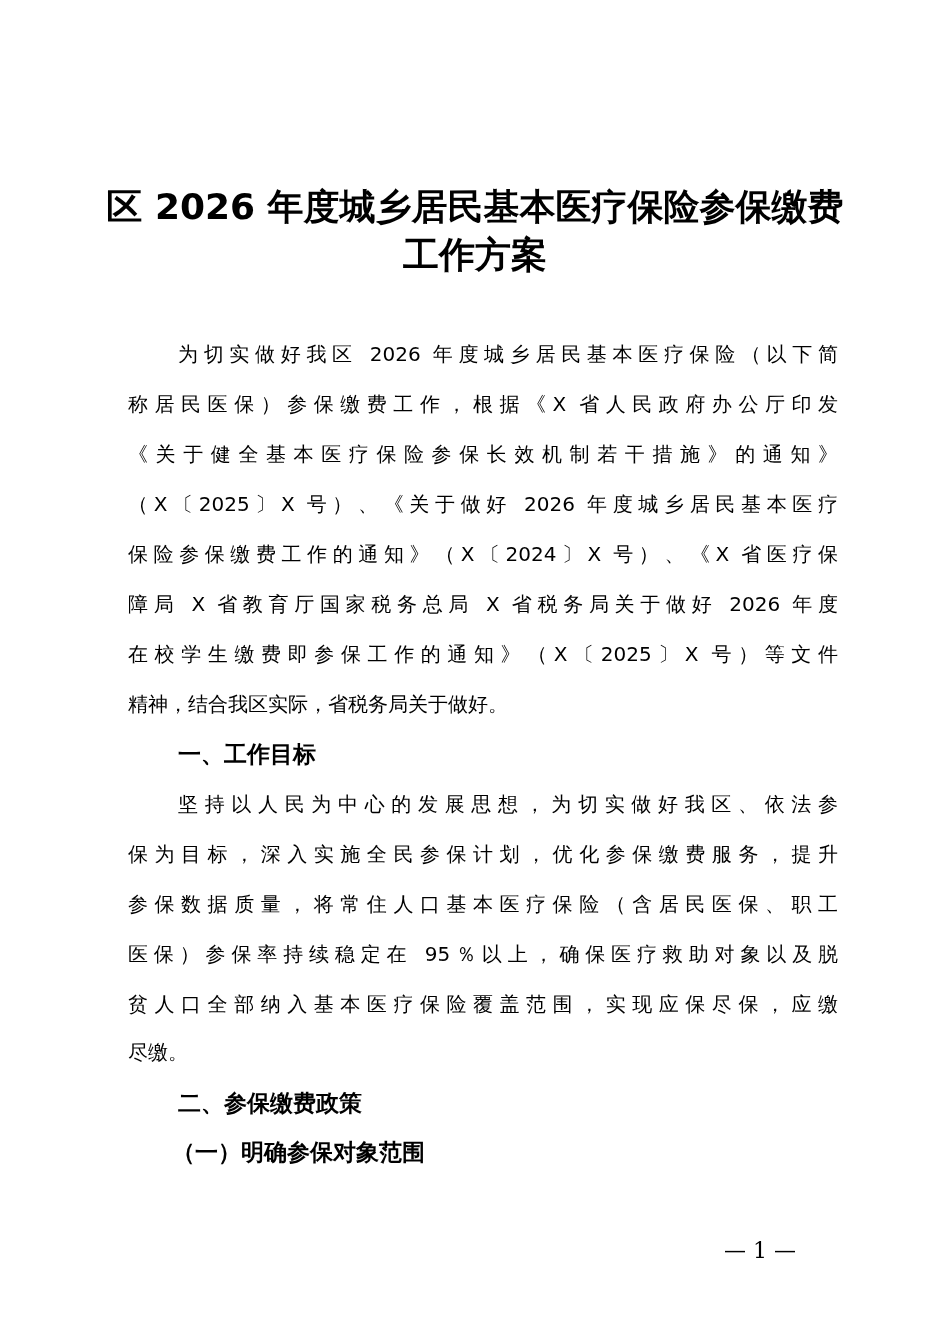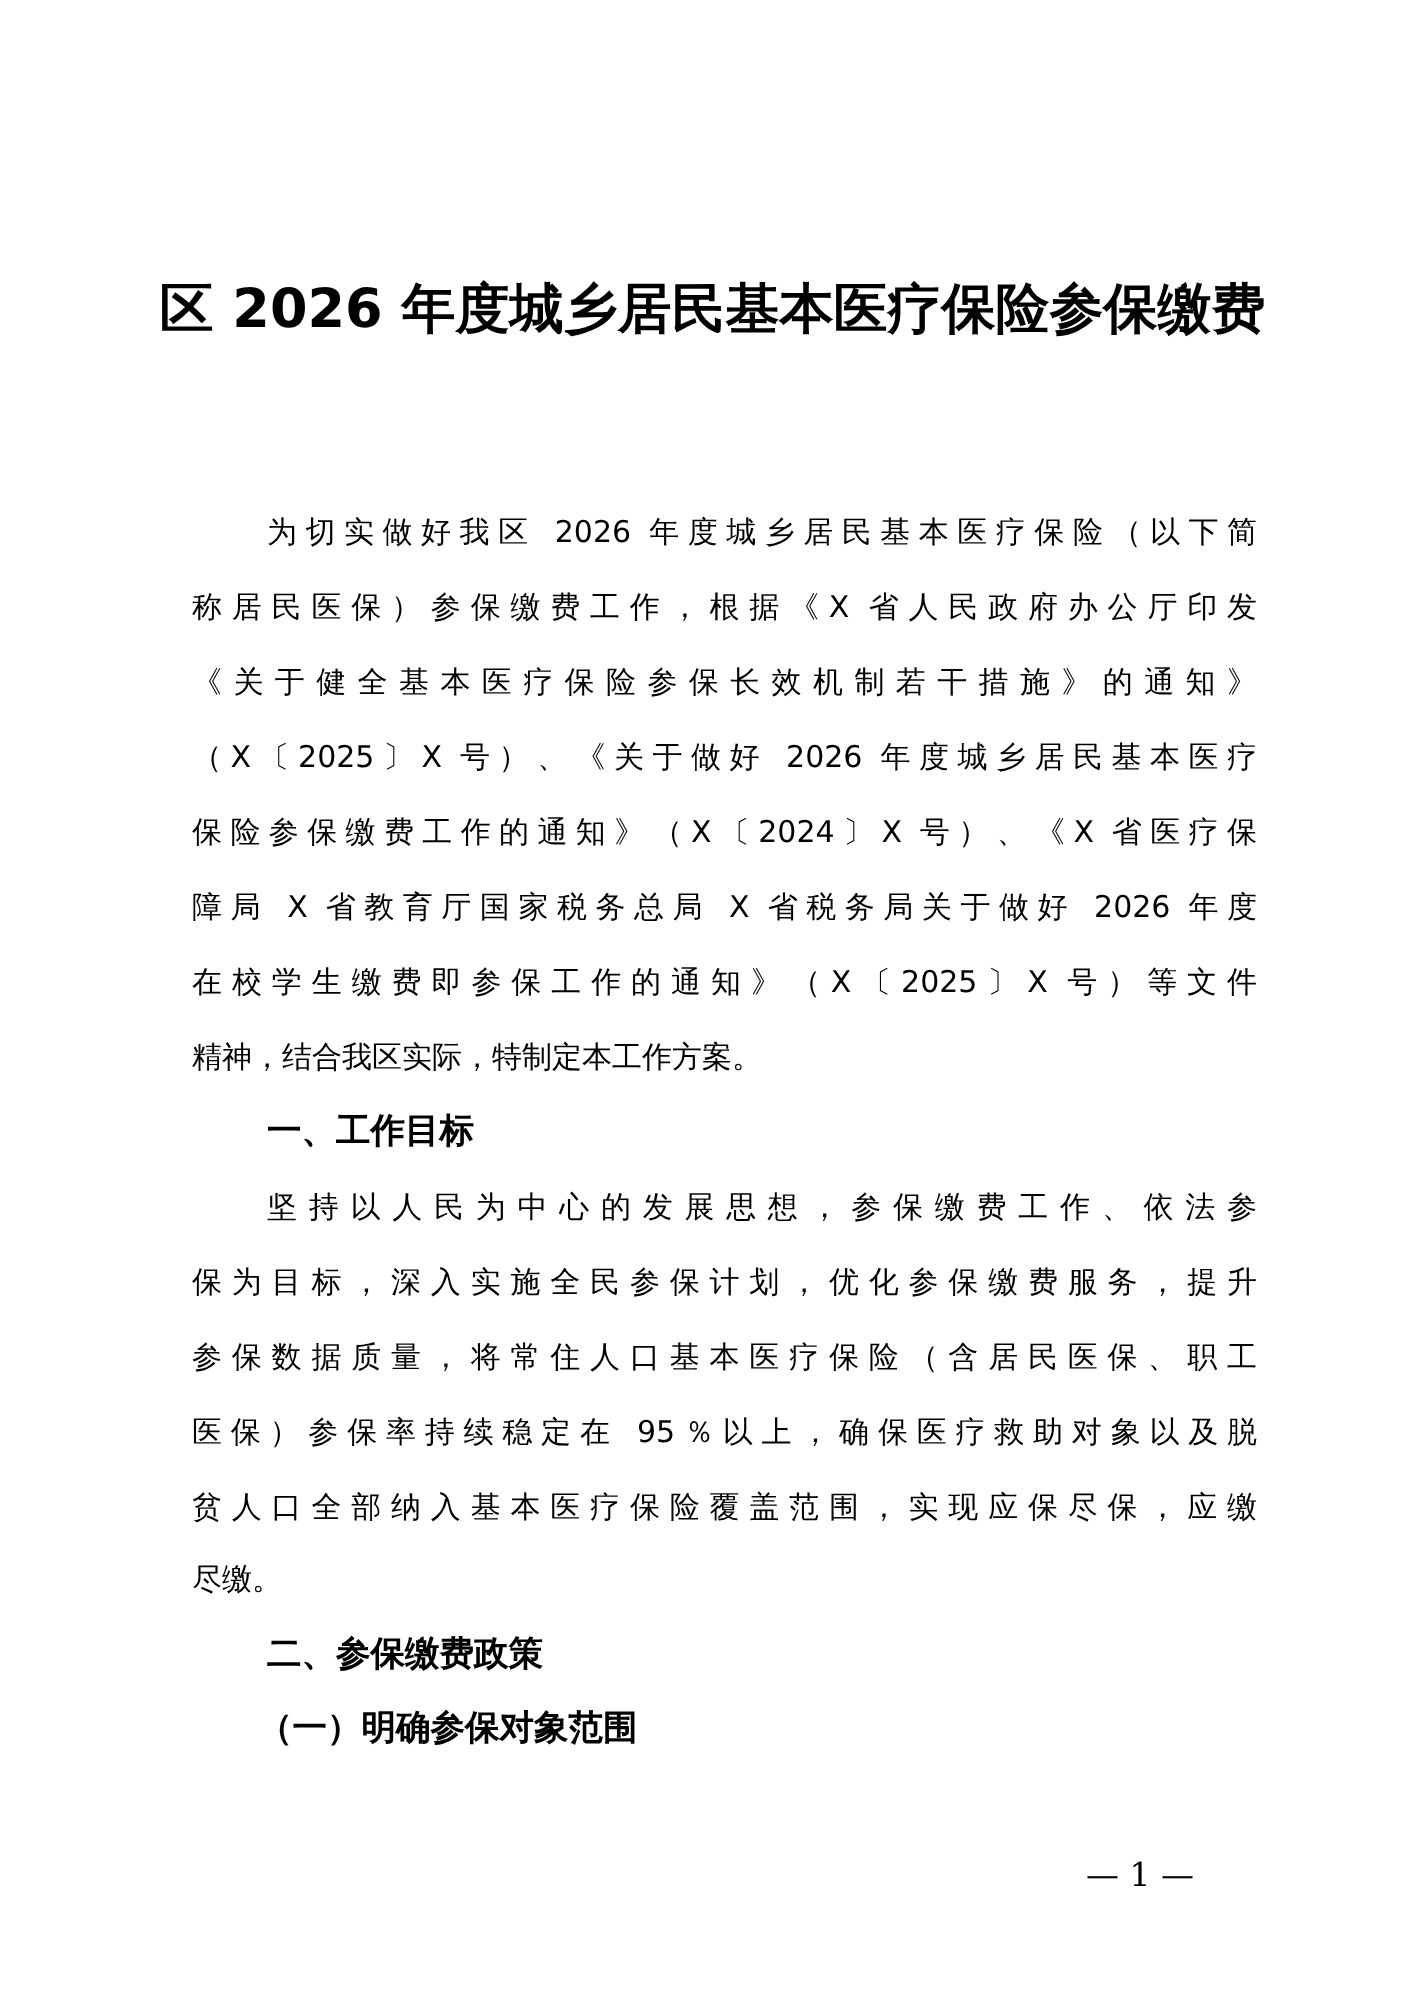--- a/index.html
+++ b/index.html
@@ -64,36 +64,37 @@
       line-height: 30px;
       white-space: nowrap;
     }
   </style>
 </head>
 <body>
 
 <div class="page">
 
   <div class="title l1">区 2026 年度城乡居民基本医疗保险参保缴费</div>
+  <div class="title l2">工作方案</div>
 
   <div>
     <div class="line indent" style="top:337px;">为切实做好我区 2026 年度城乡居民基本医疗保险（以下简</div>
     <div class="line" style="top:387px;">称居民医保）参保缴费工作，根据《X 省人民政府办公厅印发</div>
     <div class="line" style="top:437px;">《关于健全基本医疗保险参保长效机制若干措施》的通知》</div>
     <div class="line" style="top:487px;">（X〔2025〕X 号）、《关于做好 2026 年度城乡居民基本医疗</div>
     <div class="line" style="top:537px;">保险参保缴费工作的通知》（X〔2024〕X 号）、《X 省医疗保</div>
     <div class="line" style="top:587px;">障局 X 省教育厅国家税务总局 X 省税务局关于做好 2026 年度</div>
     <div class="line" style="top:637px;">在校学生缴费即参保工作的通知》（X〔2025〕X 号）等文件</div>
-    <div class="line last" style="top:687px;">精神，结合我区实际，特制定本工作方案。</div>
+    <div class="line last" style="top:687px;">精神，结合我区实际，省税务局关于做好。</div>
   </div>
 
   <div class="heading" style="left:178px; top:737px;">一、工作目标</div>
 
   <div>
-    <div class="line indent" style="top:787px;">坚持以人民为中心的发展思想，参保缴费工作、依法参</div>
+    <div class="line indent" style="top:787px;">坚持以人民为中心的发展思想，为切实做好我区、依法参</div>
     <div class="line" style="top:837px;">保为目标，深入实施全民参保计划，优化参保缴费服务，提升</div>
     <div class="line" style="top:887px;">参保数据质量，将常住人口基本医疗保险（含居民医保、职工</div>
     <div class="line" style="top:937px;">医保）参保率持续稳定在 95％以上，确保医疗救助对象以及脱</div>
     <div class="line" style="top:987px;">贫人口全部纳入基本医疗保险覆盖范围，实现应保尽保，应缴</div>
     <div class="line last" style="top:1035px;">尽缴。</div>
   </div>
 
   <div class="heading" style="left:172px; top:1135px;">（一）明确参保对象范围</div>
   <div class="heading" style="left:178px; top:1086px;">二、参保缴费政策</div>
 

